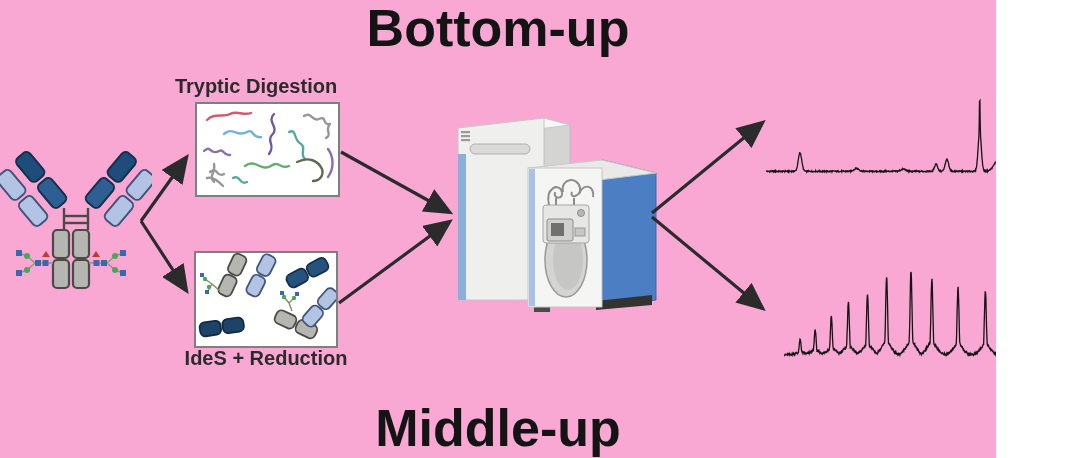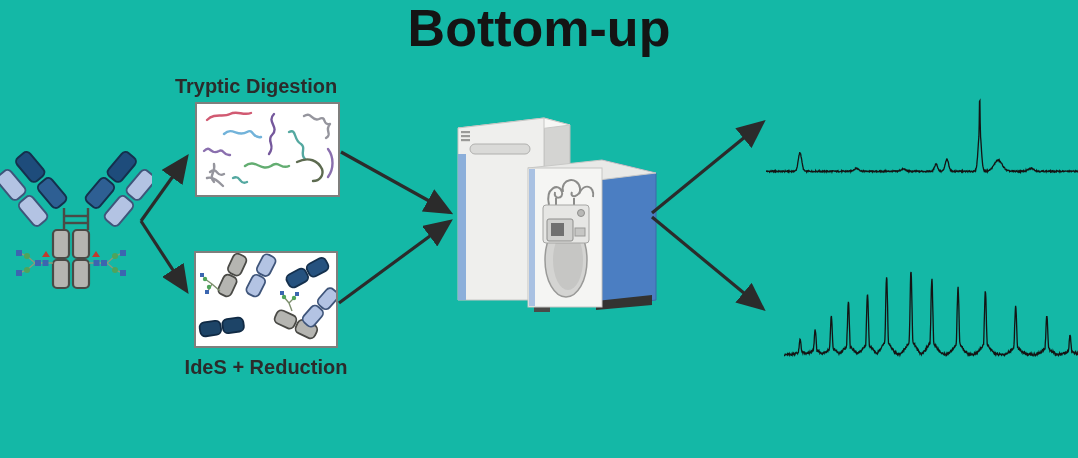--- a/index.html
+++ b/index.html
@@ -1,36 +1,37 @@
 <!DOCTYPE html>
 <html><head>
 <meta charset="utf-8">
 <style>
   html,body{margin:0;padding:0;background:#ffffff;}
-  .canvas{position:relative;width:1078px;height:458px;background:#14b8a6;overflow:hidden;
+  .canvas{position:relative;width:996px;height:458px;background:#f9a8d4;overflow:hidden;
           font-family:"Liberation Sans",sans-serif;}
   .title{position:absolute;left:50%;transform:translateX(-50%);font-size:52px;font-weight:700;
          color:#141414;white-space:nowrap;line-height:1.0;}
   .title-top{top:2px;}
   .title-bottom{bottom:4px;}
   .box-label{position:absolute;font-size:20px;font-weight:700;color:#2b2b2b;text-align:center;white-space:nowrap;}
   .tryptic-label{left:174px;top:75px;width:164px;}
-  .ides-label{left:182px;top:356px;width:168px;}
+  .ides-label{left:182px;top:347px;width:168px;}
   .pbox{position:absolute;background:#ffffff;border:2px solid #7f7f7d;}
   .tryptic-box{left:195px;top:102px;width:141px;height:91px;}
   .ides-box{left:194px;top:251px;width:140px;height:93px;}
   .abs{position:absolute;}
   svg{display:block;}
 </style>
 </head>
 <body>
 
 <div class="canvas">
 
   <div class="title title-top">Bottom-up</div>
+  <div class="title title-bottom">Middle-up</div>
 
   <svg class="abs" style="left:0;top:148px" width="152" height="176" viewBox="0 0 152 176">
 
     <g fill="#b3c3e3" stroke="#3f557a" stroke-width="2" transform="translate(44,76) rotate(-130)">
       <rect x="2" y="-8.5" width="30" height="17" rx="5"></rect>
       <rect x="36" y="-8.5" width="30" height="17" rx="5"></rect>
     </g>
     <g stroke="#14304d" stroke-width="2" transform="translate(63,58) rotate(-130)">
       <rect x="2" y="-8.5" width="30" height="17" rx="5" fill="#2e5f93"></rect>
       <rect x="36" y="-8.5" width="30" height="17" rx="5" fill="#1e4c7b"></rect>

